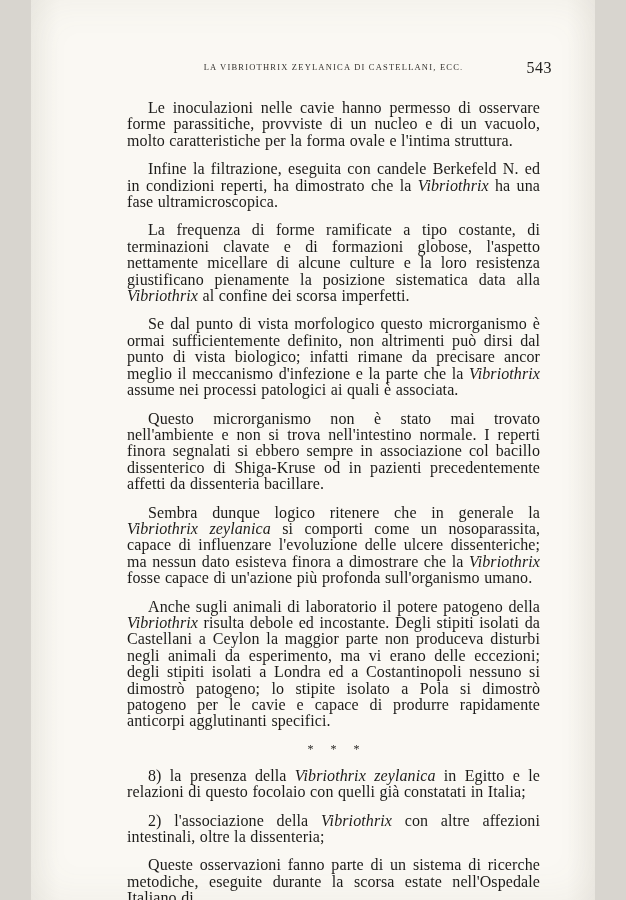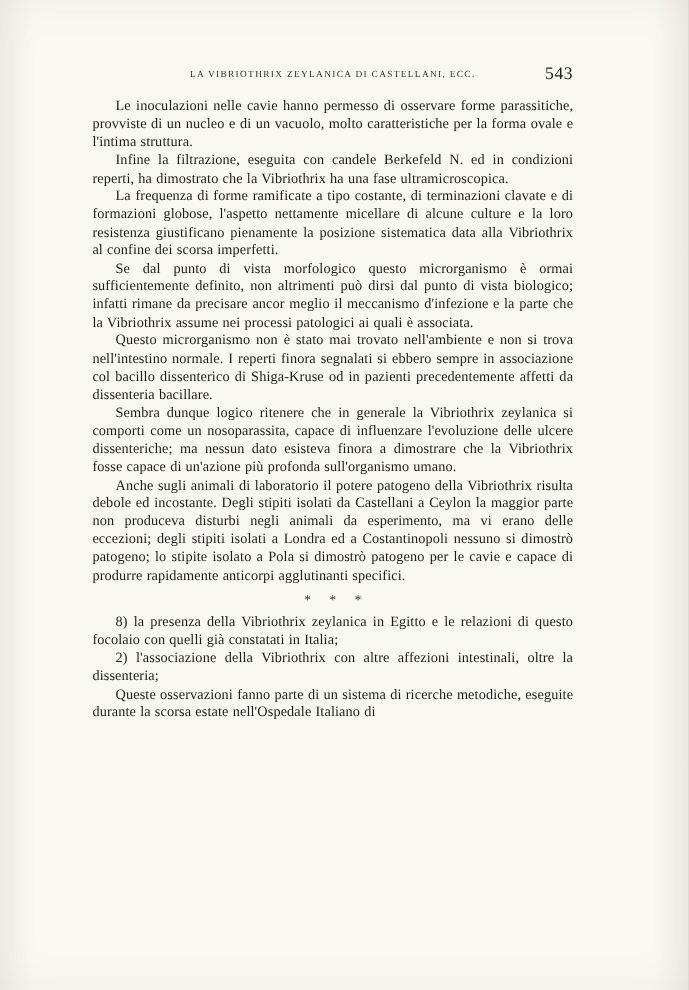--- a/index.html
+++ b/index.html
@@ -2,21 +2,21 @@
 <html lang="it"><head>
 <meta charset="utf-8">
 <style>
   html, body {
     margin: 0;
     padding: 0;
     background: #d8d5cf;
   }
   .page {
     position: relative;
-    width: 626px;
+    width: 564px;
     height: 900px;
     margin: 0 auto;
     background: linear-gradient(90deg, #f1efe9 0%, #faf8f3 5%, #faf8f3 95%, #f0ede7 100%);
     box-shadow: inset 0 0 40px rgba(120,110,90,0.08);
     font-family: "Liberation Serif", "DejaVu Serif", serif;
     color: #1c1b19;
     overflow: hidden;
   }
   .running-header {
     position: absolute;
@@ -37,29 +37,30 @@
     letter-spacing: 0.5px;
     color: #23221f;
   }
   .text-block {
     position: absolute;
     top: 88px;
     left: 84px;
     width: 437px;
   }
   .para {
-    margin: 0;
-    font-size: 13px;
+    margin: 12px;
+    font-size: 16px;
     line-height: 16.4px;
     text-align: justify;
     text-indent: 21px;
     letter-spacing: 0.1px;
     word-spacing: 0.4px;
   }
   .para .it {
+    font-style: italic;
   }
   .separator {
     margin: 7px 0 5px 0;
     font-size: 12px;
     line-height: 14px;
     text-align: center;
     letter-spacing: 7px;
     text-indent: 7px; 
     color: #23221f;
   }

